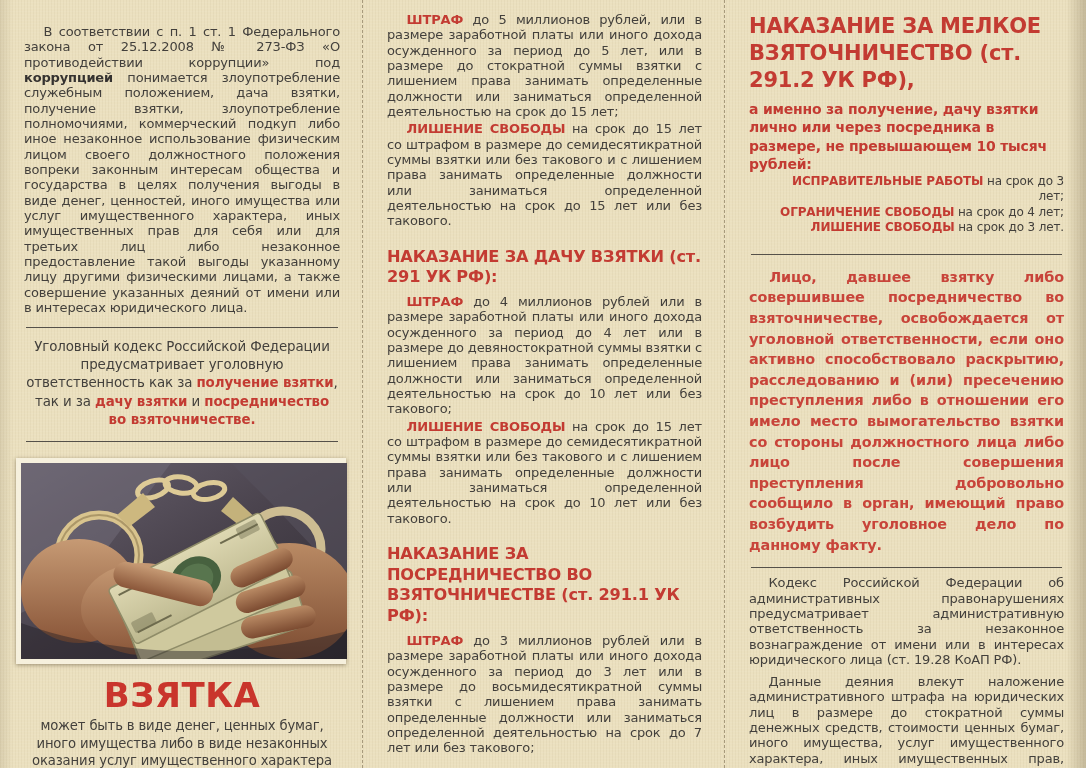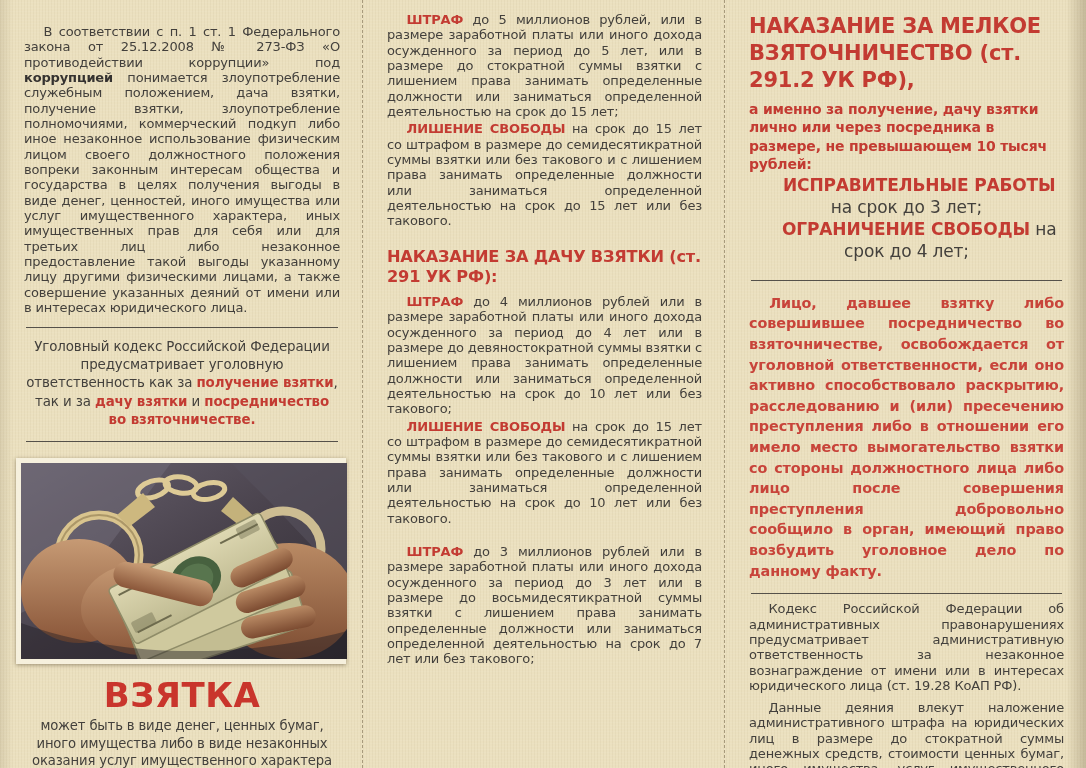--- a/index.html
+++ b/index.html
@@ -75,22 +75,22 @@
     margin:0 0 6px 0;
   }
   .pen-para{ margin-bottom:2px; }
 
   .petty-sub{
     font-size:14px; font-weight:bold; line-height:1.32;
     color:#c33b32; letter-spacing:-.2px;
     margin-top:2px;
   }
   .penalty-line{
-    font-size:17px; line-height:1.3; letter-spacing:-.15px;
-    text-indent:1.5em; text-align:center;
+    font-size:12px; line-height:1.3; letter-spacing:-.15px;
+    text-indent:1.5em; text-align:right;
   }
   .release-note{
     margin-top:12px;
     font-size:14.4px; font-weight:bold; line-height:1.43; letter-spacing:-.1px;
     color:#c8443a;
     text-align:justify; text-indent:1.4em;
   }
   .admin-para{ margin-top:7px; }
 </style>
 </head>
@@ -194,33 +194,35 @@
       <p class="body-text pen-para"><span class="red-bold">ЛИШЕНИЕ СВОБОДЫ</span><span> на срок до 15 лет со штрафом в размере до семидесятикратной суммы взятки или без такового и с лишением права занимать определенные должности или заниматься определенной деятельностью на срок до 15 лет или без такового.</span></p>
     </div>
 
     <div class="section">
       <p class="section-heading">НАКАЗАНИЕ ЗА ДАЧУ ВЗЯТКИ (ст. 291 УК РФ):</p>
       <p class="body-text pen-para"><span class="red-bold">ШТРАФ</span><span> до 4 миллионов рублей или в размере заработной платы или иного дохода осужденного за период до 4 лет или в размере до девяностократной суммы взятки с лишением права занимать определенные должности или заниматься определенной деятельностью на срок до 10 лет или без такового;</span></p>
       <p class="body-text pen-para"><span class="red-bold">ЛИШЕНИЕ СВОБОДЫ</span><span> на срок до 15 лет со штрафом в размере до семидесятикратной суммы взятки или без такового и с лишением права занимать определенные должности или заниматься определенной деятельностью на срок до 10 лет или без такового.</span></p>
     </div>
 
     <div class="section">
+      <p class="section-heading">НАКАЗАНИЕ ЗА ПОСРЕДНИЧЕСТВО ВО ВЗЯТОЧНИЧЕСТВЕ (ст. 291.1 УК РФ):</p>
       <p class="body-text pen-para"><span class="red-bold">ШТРАФ</span><span> до 3 миллионов рублей или в размере заработной платы или иного дохода осужденного за период до 3 лет или в размере до восьмидесятикратной суммы взятки с лишением права занимать определенные должности или заниматься определенной деятельностью на срок до 7 лет или без такового;</span></p>
 
     </div>
 
   </div>
 
   <div class="col col-right">
 
     <div class="section">
       <p class="section-heading" style="font-size:21px">НАКАЗАНИЕ ЗА МЕЛКОЕ ВЗЯТОЧНИЧЕСТВО (ст. 291.2 УК РФ),</p>
       <p class="petty-sub">а именно за получение, дачу взятки лично или через посредника в размере, не превышающем 10 тысяч рублей:</p>
       <p class="penalty-line"><span class="red-bold">ИСПРАВИТЕЛЬНЫЕ РАБОТЫ</span><span> на срок до 3 лет;</span></p>
       <p class="penalty-line"><span class="red-bold">ОГРАНИЧЕНИЕ СВОБОДЫ</span><span> на срок до 4 лет;</span></p>
+      <p class="penalty-line"><span class="red-bold">ЛИШЕНИЕ СВОБОДЫ</span><span> на срок до 3 лет.</span></p>
     </div>
 
     <hr class="hr" style="margin-top:4px">
 
     <p class="release-note">Лицо, давшее взятку либо совершившее посредничество во взяточничестве, освобождается от уголовной ответственности, если оно активно способствовало раскрытию, расследованию и (или) пресечению преступления либо в отношении его имело место вымогательство взятки со стороны должностного лица либо лицо после совершения преступления добровольно сообщило в орган, имеющий право возбудить уголовное дело по данному факту.</p>
 
     <hr class="hr">
 
     <p class="body-text admin-para">Кодекс Российской Федерации об административных правонарушениях предусматривает административную ответственность за незаконное вознаграждение от имени или в интересах юридического лица (ст. 19.28 КоАП РФ).</p>
     <p class="body-text admin-para">Данные деяния влекут наложение административного штрафа на юридических лиц в размере до стократной суммы денежных средств, стоимости ценных бумаг, иного имущества, услуг имущественного характера, иных имущественных прав, незаконно переданных или оказанных либо обещанных или предложенных от имени юридического лица, но не менее одного миллиона рублей с конфискацией денег, ценных бумаг, иного имущества или стоимости услуг имущественного характера, иных имущественных прав.</p>

